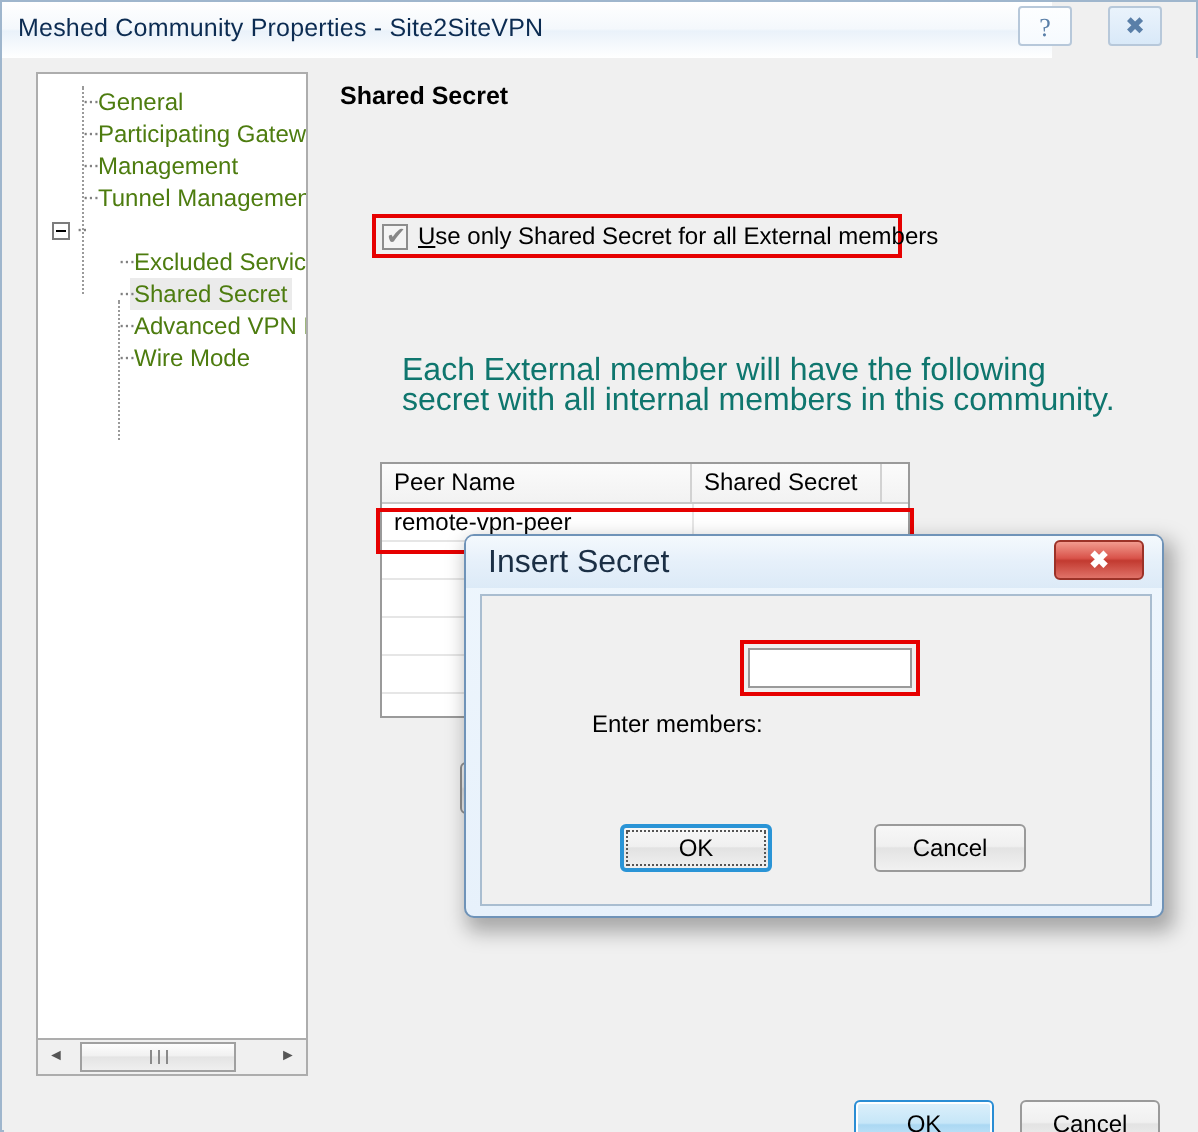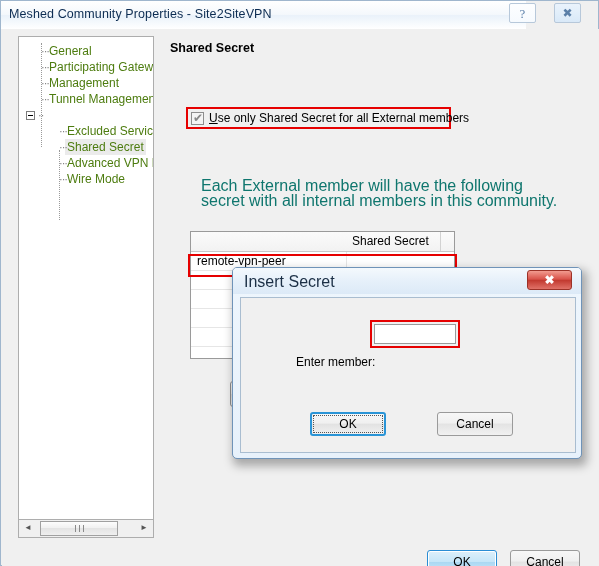--- a/index.html
+++ b/index.html
@@ -501,20 +501,21 @@
         <span class="tick">✔</span>
       </span>
       <span id="checkbox-label"><u>U</u><span>se only Shared Secret for all External members</span></span>
     </div>
 
     <div id="description-text">Each External member will have the following
 secret with all internal members in this community.</div>
 
     <div id="peer-table">
       <div id="table-header">
+        <div id="th-peer-name" class="th">Peer Name</div>
         <div id="th-shared-secret" class="th">Shared Secret</div>
         <div id="th-spacer" class="th"></div>
       </div>
 
       <div class="trow" style="top:20px;">
         <div class="rowdiv"></div>
         <div class="tcell col1">remote-vpn-peer</div>
         <div class="tcell col2"></div>
       </div>
       <div class="trow" style="top:39px;">
@@ -556,21 +557,21 @@
 
 <div id="modal-shadow"></div>
 <div id="insert-secret-dialog">
   <div id="modal-titlebar">
     <div id="modal-title">Insert Secret</div>
     <div id="modal-close-button">
       <span class="x">✖</span>
     </div>
   </div>
   <div id="modal-body">
-    <div id="enter-secret-label">Enter member:</div>
+    <div id="enter-secret-label">Enter members:</div>
   </div>
 </div>
 <div id="secret-input-highlight"></div>
 <input id="secret-input" type="text" value="" style="">
 <div id="modal-ok-button">
   <span class="focusrect"></span>
   <span>OK</span>
 </div>
 <div id="modal-cancel-button" class="btn">Cancel</div>
 

